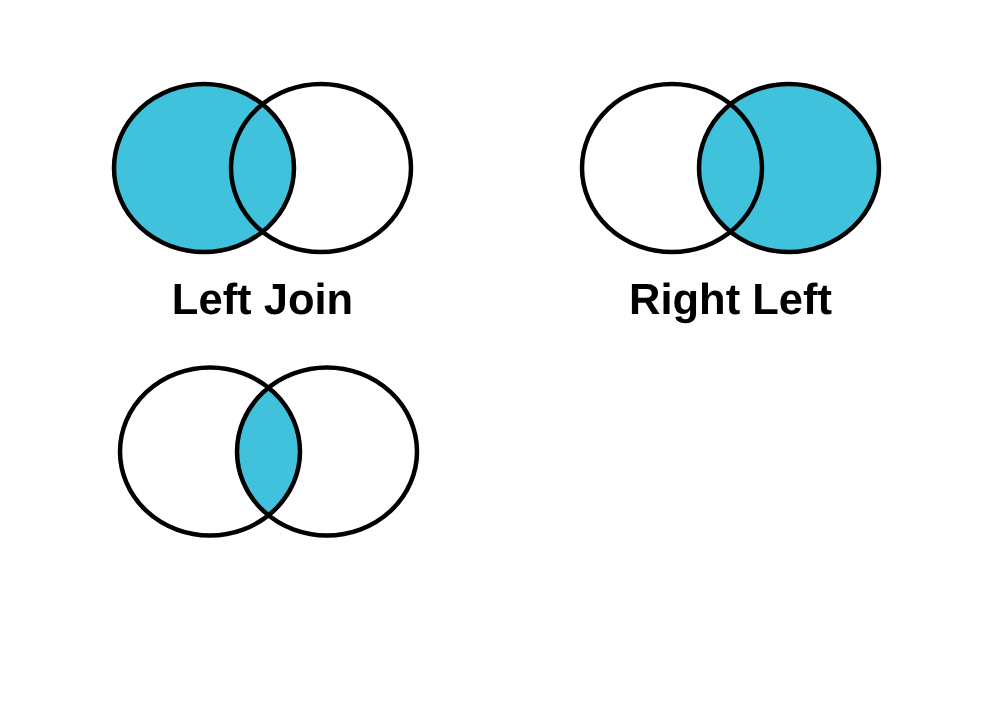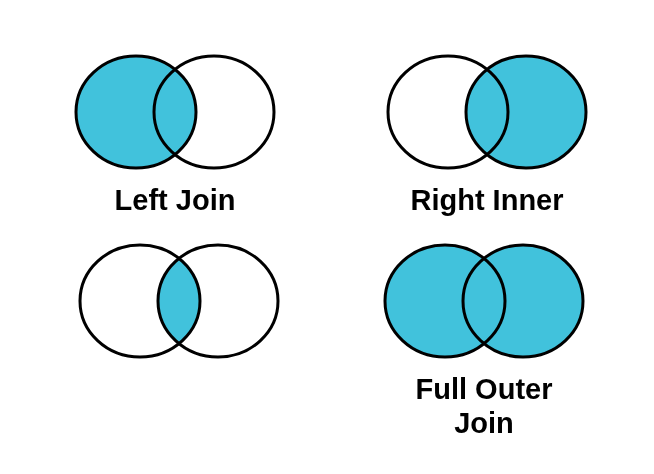--- a/index.html
+++ b/index.html
@@ -51,38 +51,28 @@
       </svg>
     <div class="label">Left Join</div>
   </div>
 
   <div class="quadrant q1">
     <svg class="venn" viewBox="0 0 202 118">
         <ellipse cx="140" cy="59" rx="60" ry="56" fill="#41C2DC" stroke="none"></ellipse>
         <ellipse cx="62" cy="59" rx="60" ry="56" fill="none" stroke="#000000" stroke-width="3"></ellipse>
         <ellipse cx="140" cy="59" rx="60" ry="56" fill="none" stroke="#000000" stroke-width="3"></ellipse>
       </svg>
-    <div class="label">Right Inner</div>
+    <div class="label">Right Left</div>
   </div>
 
   <div class="quadrant q2">
     <svg class="venn" viewBox="0 0 202 118">
         <clipPath id="lens-clip-2">
           <ellipse cx="62" cy="59" rx="60" ry="56" fill="black" stroke="none"></ellipse>
         </clipPath>
         <ellipse cx="140" cy="59" rx="60" ry="56" fill="#41C2DC" stroke="none" clip-path="url(#lens-clip-2)"></ellipse>
         <ellipse cx="62" cy="59" rx="60" ry="56" fill="none" stroke="#000000" stroke-width="3"></ellipse>
         <ellipse cx="140" cy="59" rx="60" ry="56" fill="none" stroke="#000000" stroke-width="3"></ellipse>
       </svg>
   </div>
 
-  <div class="quadrant q3">
-    <svg class="venn" viewBox="0 0 202 118">
-        <ellipse cx="62" cy="59" rx="60" ry="56" fill="#41C2DC" stroke="none"></ellipse>
-        <ellipse cx="140" cy="59" rx="60" ry="56" fill="#41C2DC" stroke="none"></ellipse>
-        <ellipse cx="62" cy="59" rx="60" ry="56" fill="none" stroke="#000000" stroke-width="3"></ellipse>
-        <ellipse cx="140" cy="59" rx="60" ry="56" fill="none" stroke="#000000" stroke-width="3"></ellipse>
-      </svg>
-    <div class="label">Full Outer
-Join</div>
-  </div>
 
 </div>
 
 </body></html>

